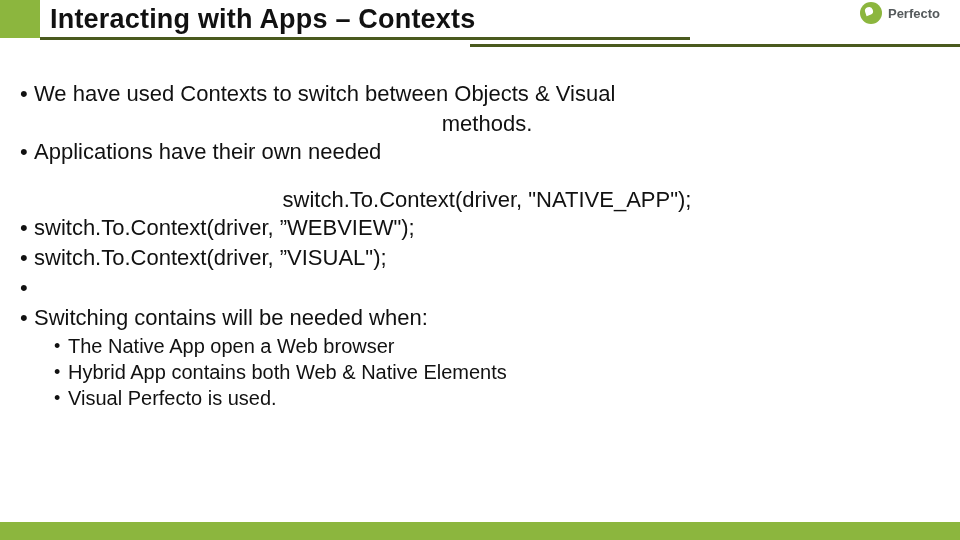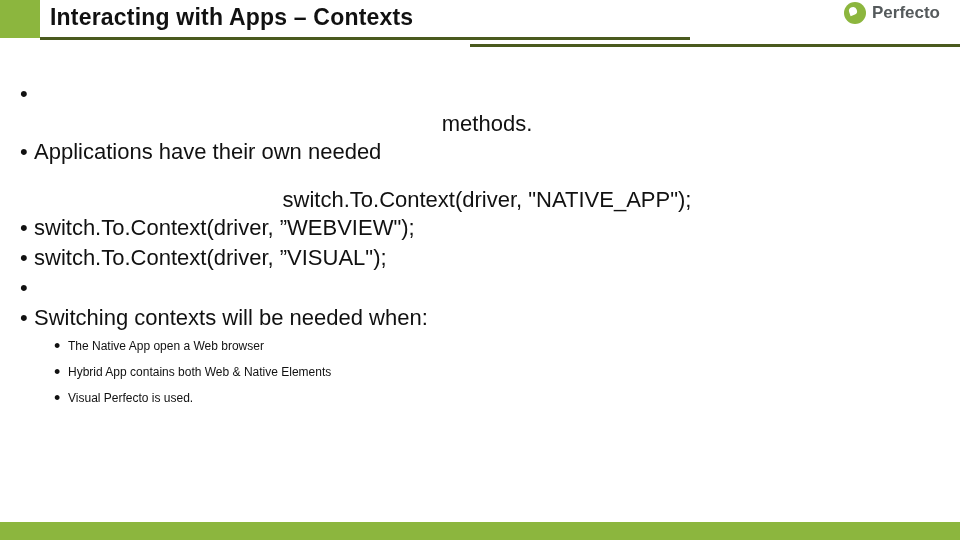--- a/index.html
+++ b/index.html
@@ -3,41 +3,41 @@
 <meta charset="utf-8">
 <style>
   * { margin: 0; padding: 0; box-sizing: border-box; }
   html, body { width: 960px; height: 540px; font-family: Arial, Helvetica, sans-serif; background: #fff; overflow: hidden; }
 
   .slide { position: relative; width: 960px; height: 540px; }
 
   
   .header { position: relative; height: 48px; width: 100%; }
   .title-block { position: absolute; left: 0; top: 0; height: 38px; width: 40px; background: #8CB63E; }
-  .title { position: absolute; left: 50px; top: 4px; font-size: 23px; font-weight: bold; color: #111; letter-spacing: 0.2px; }
+  .title { position: absolute; left: 50px; top: 4px; font-size: 27px; font-weight: bold; color: #111; letter-spacing: 0.2px; }
   .logo { position: absolute; right: 20px; top: 2px; display: flex; align-items: center; gap: 6px; }
   .logo-glyph { width: 22px; height: 22px; border-radius: 50%; background: #8CB63E; position: relative; }
   .logo-glyph::after { content: ""; position: absolute; left: 5px; top: 5px; width: 8px; height: 8px; background: #fff; border-radius: 50% 50% 50% 0; transform: rotate(-20deg); }
-  .logo-text { font-size: 17px; font-weight: bold; color: #555a5c; }
+  .logo-text { font-size: 13px; font-weight: bold; color: #555a5c; }
 
   
   .underline1 { position: absolute; left: 40px; top: 37px; width: 650px; height: 3px; background: #4a5a1e; }
   .underline2 { position: absolute; left: 470px; top: 44px; width: 490px; height: 3px; background: #4a5a1e; }
 
   
   .content { position: absolute; left: 20px; top: 80px; right: 20px; color: #111; }
   .item { display: flex; align-items: flex-start; margin-bottom: 2px; }
   .bullet { width: 14px; flex: none; font-size: 22px; line-height: 28px; }
   .text22 { font-size: 22px; line-height: 28px; }
   .gap { height: 18px; }
 
   .subgroup { margin-left: 34px; }
   .sub-item { display: flex; align-items: flex-start; margin-bottom: 2px; }
   .sub-bullet { width: 14px; flex: none; font-size: 18px; line-height: 24px; }
-  .text18 { font-size: 12px; line-height: 24px; }
+  .text18 { font-size: 20px; line-height: 24px; }
 
   .nowrap { white-space: nowrap; }
   .indent-cont { padding-left: 14px; text-align: center; } 
 
   
   .footer { position: absolute; left: 0; bottom: 0; width: 100%; height: 18px; background: #8CB63E; }
 </style>
 </head>
 <body>
 
@@ -51,20 +51,21 @@
     <div class="logo">
       <div class="logo-glyph"></div>
       <div class="logo-text">Perfecto</div>
     </div>
   </div>
 
   <div class="content">
 
     <div class="item">
       <div class="bullet">•</div>
+      <div class="text22 nowrap">We have used Contexts to switch between Objects &amp; Visual</div>
     </div>
     <div class="text22 indent-cont">methods.</div>
 
     <div class="item">
       <div class="bullet">•</div>
       <div class="text22">Applications have their own needed</div>
     </div>
 
     <div class="gap"></div>
 
@@ -79,21 +80,21 @@
       <div class="bullet">•</div>
       <div class="text22 nowrap">switch.To.Context(driver, ”VISUAL");</div>
     </div>
 
     <div class="item">
       <div class="bullet">•</div>
     </div>
 
     <div class="item">
       <div class="bullet">•</div>
-      <div class="text22">Switching contexts will be needed when:</div>
+      <div class="text22">Switching contains will be needed when:</div>
     </div>
 
     <div class="subgroup">
       <div class="sub-item">
         <div class="sub-bullet">•</div>
         <div class="text18">The Native App open a Web browser</div>
       </div>
       <div class="sub-item">
         <div class="sub-bullet">•</div>
         <div class="text18">Hybrid App contains both Web &amp; Native Elements</div>

